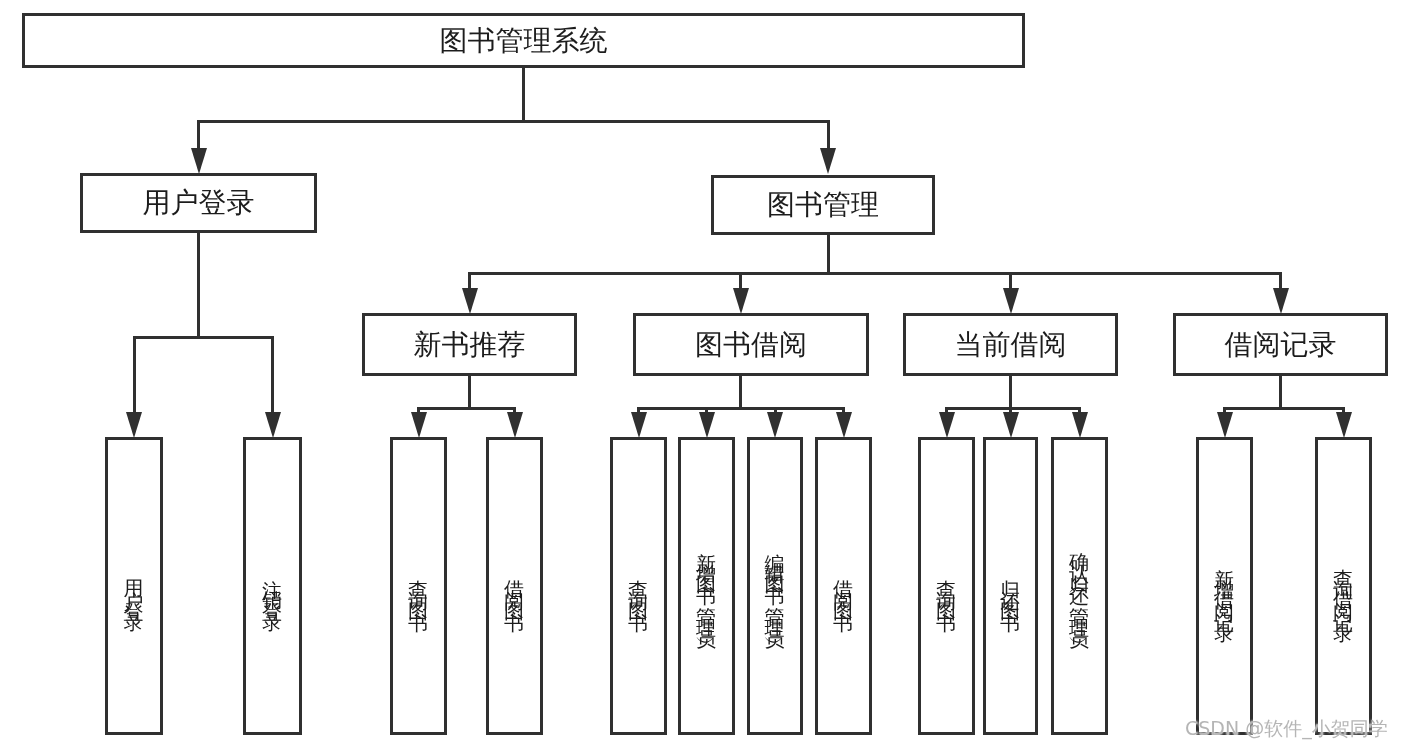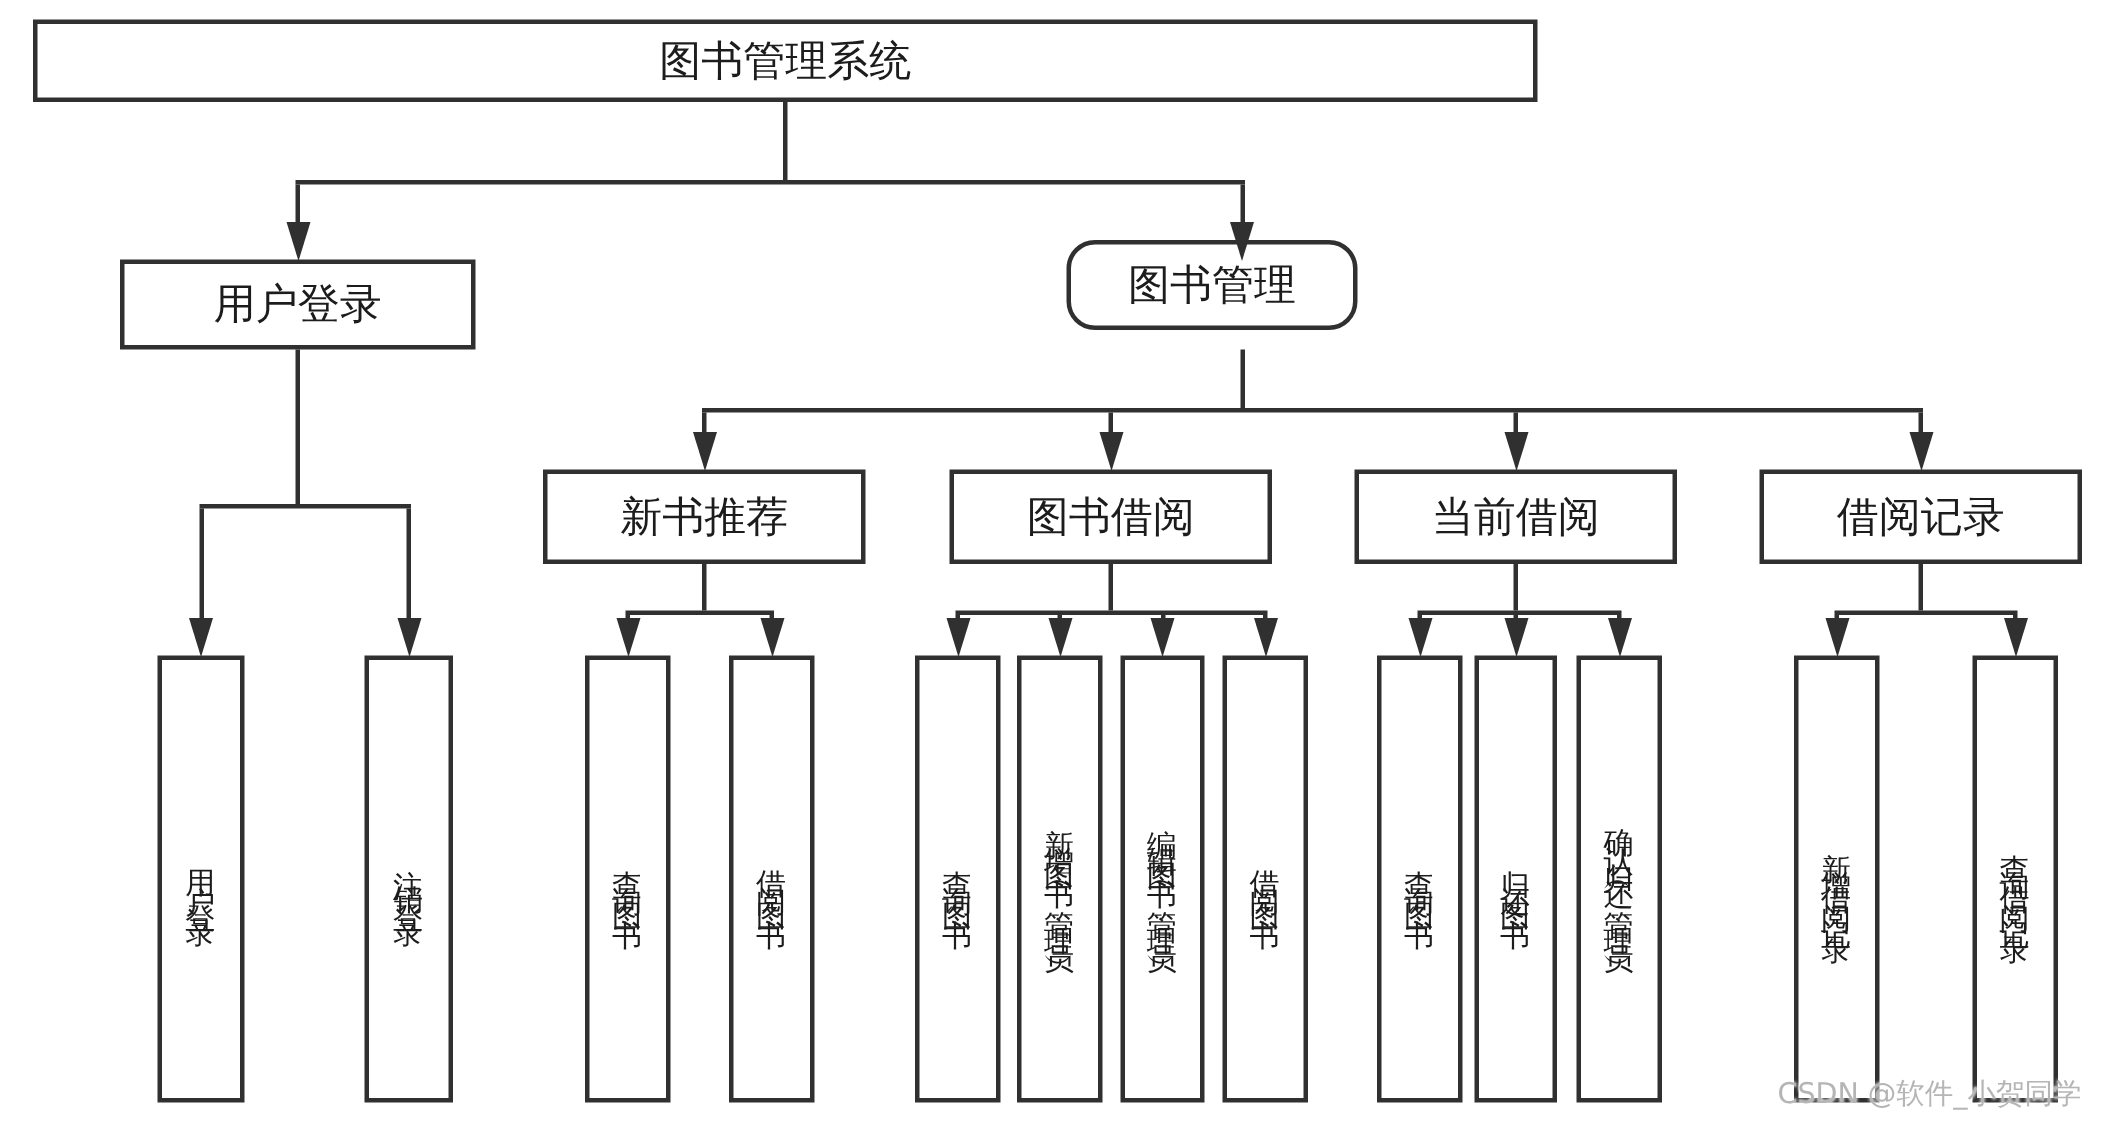--- a/index.html
+++ b/index.html
@@ -65,27 +65,27 @@
 <body>
 
 <div id="canvas" style="--line: #303030; --text: #1c1c1c; --wm: #b5b5b5;">
   <div id="watermark">CSDN @软件_小贺同学</div>
 <div class="node h" style="left: 22px; top: 13px; width: 1003px; height: 55px;">
       <span class="label">图书管理系统</span>
     </div>
     <div class="node h" style="left: 80px; top: 173px; width: 237px; height: 60px;">
       <span class="label">用户登录</span>
     </div>
-    <div class="node h" style="left: 711px; top: 160px; width: 194px; height: 60px; border-radius: 19px;">
+    <div class="node h" style="left: 711px; top: 175px; width: 224px; height: 60px;">
       <span class="label">图书管理</span>
     </div>
     <div class="node h" style="left: 362px; top: 313px; width: 215px; height: 63px;">
       <span class="label">新书推荐</span>
     </div>
-    <div class="node h" style="left: 633px; top: 313px; width: 215px; height: 63px;">
+    <div class="node h" style="left: 633px; top: 313px; width: 236px; height: 63px;">
       <span class="label">图书借阅</span>
     </div>
     <div class="node h" style="left: 1173px; top: 313px; width: 215px; height: 63px;">
       <span class="label">借阅记录</span>
     </div>
     <div class="node h" style="left: 903px; top: 313px; width: 215px; height: 63px;">
       <span class="label">当前借阅</span>
     </div>
     <div class="node v" style="left: 105px; top: 437px; width: 58px; height: 298px;">
       <span class="label">用户登录</span>

